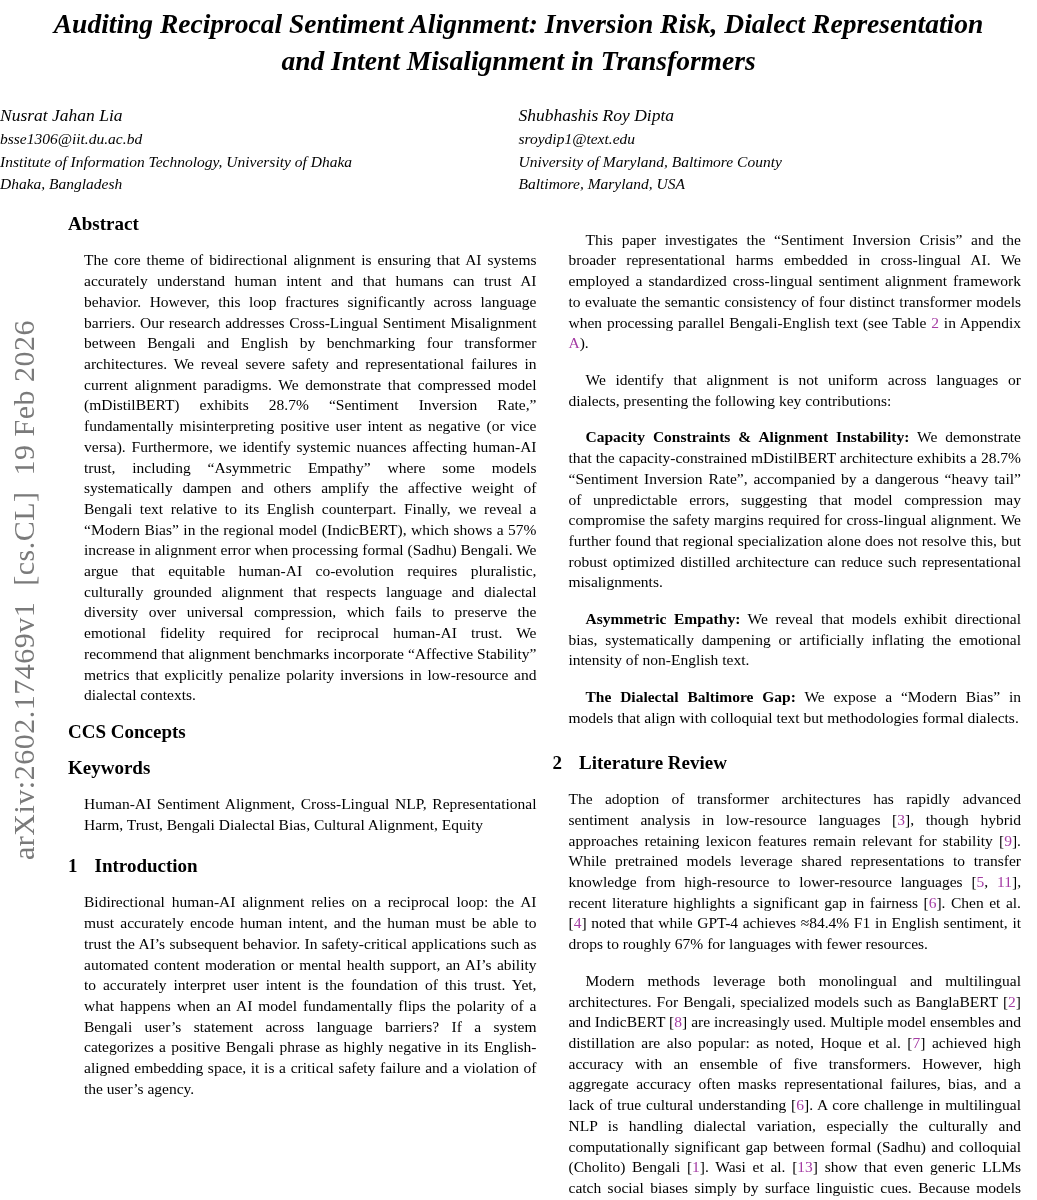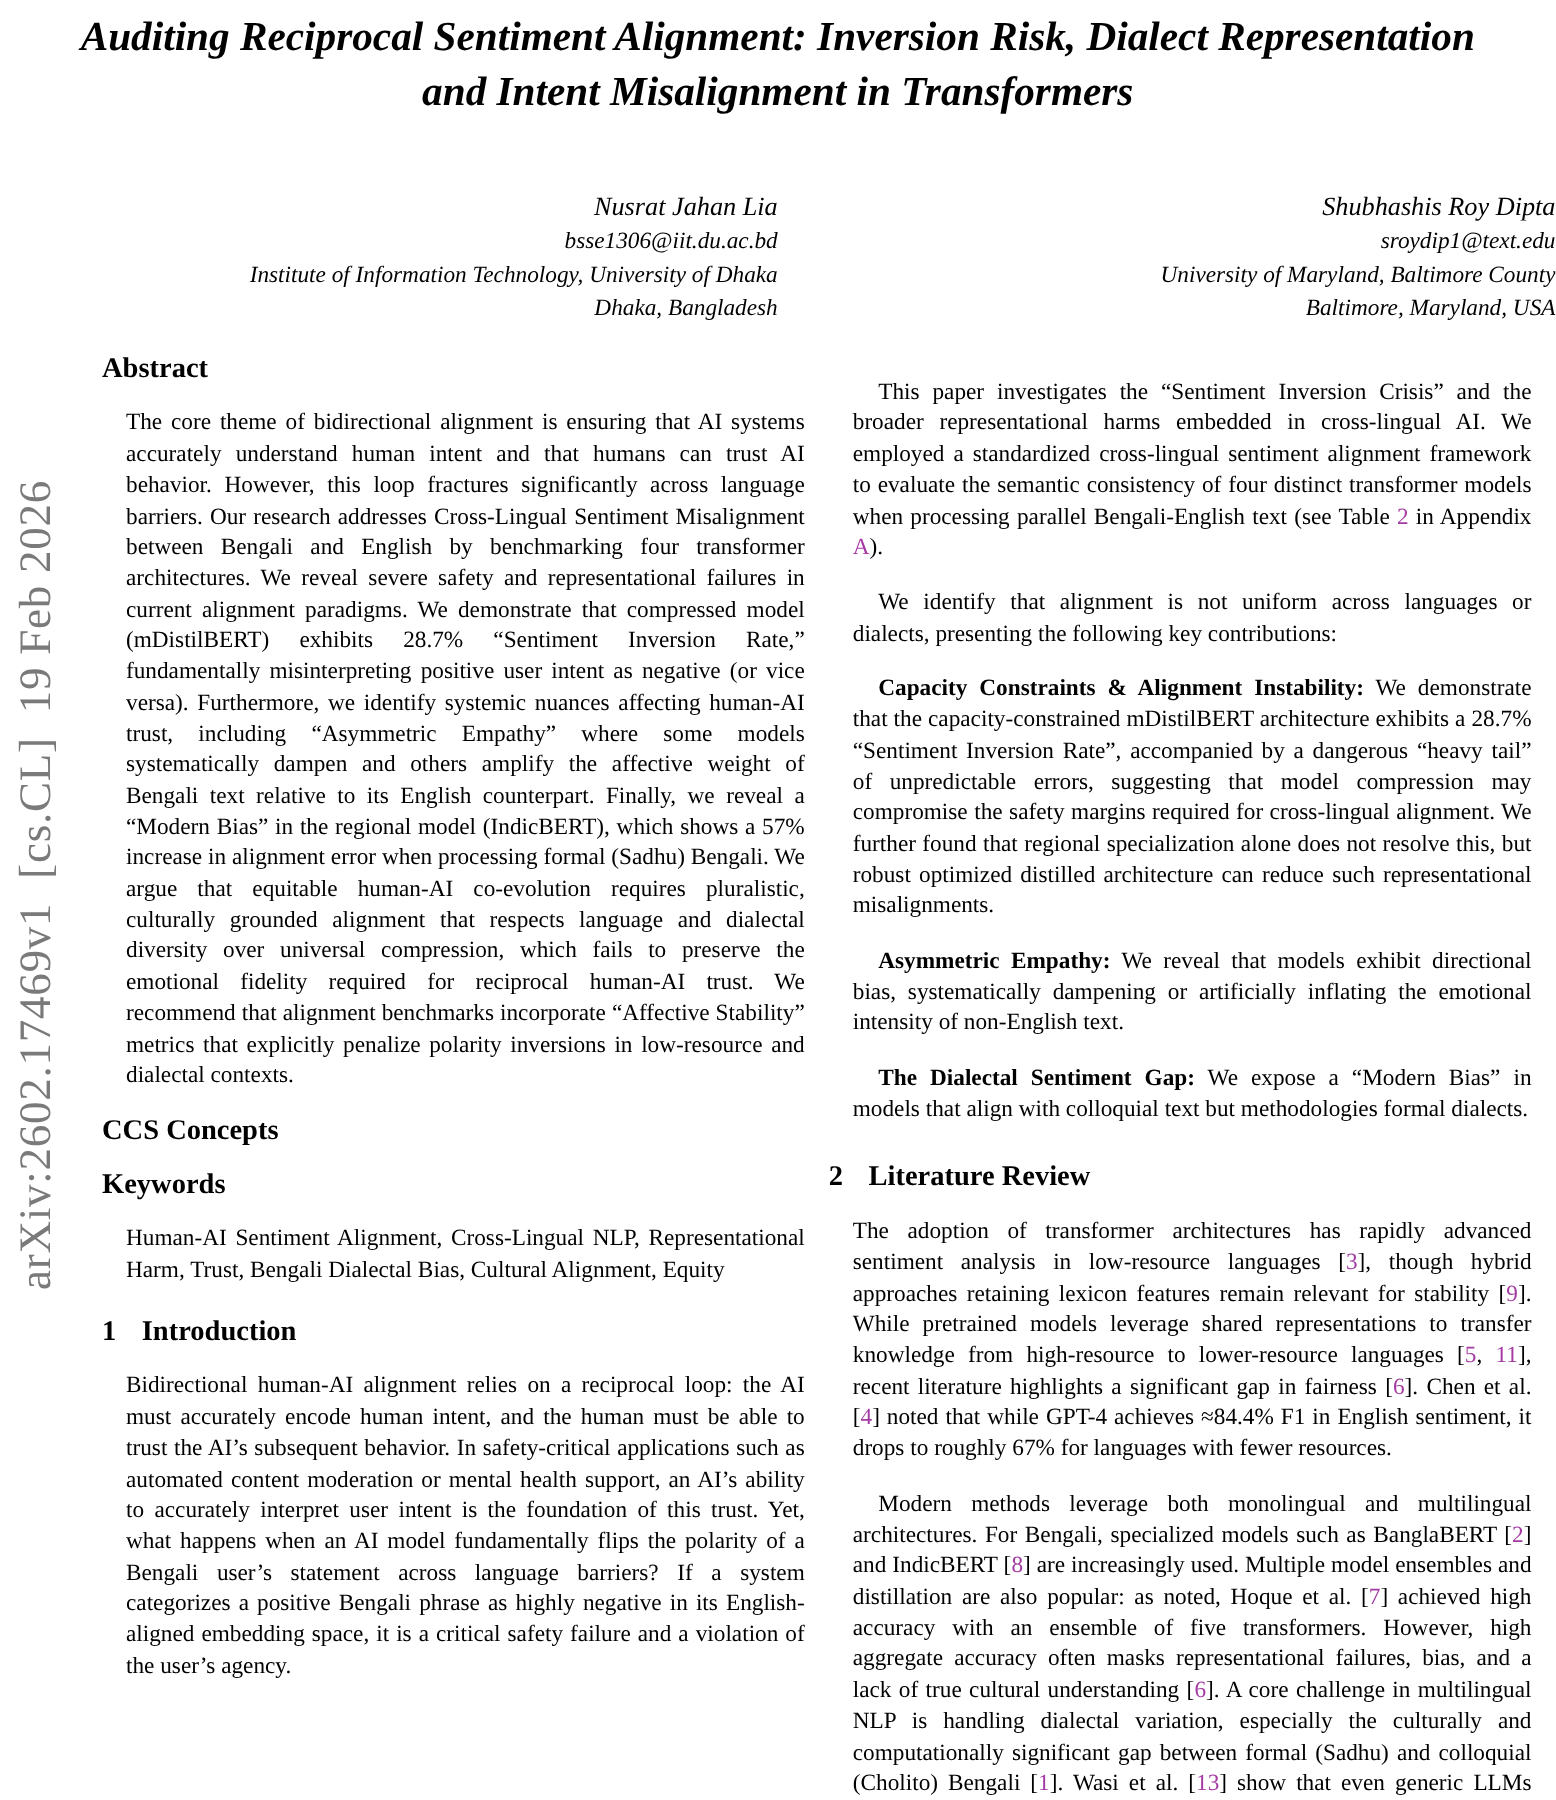--- a/index.html
+++ b/index.html
@@ -16,21 +16,21 @@
     font-size:30px; letter-spacing:0.5px;
     color:var(--wm,#7a7a7a);
   }
   .header { padding-top:5px;font-style:italic; }
   .title {
     text-align:center; font-weight:bold;
     font-size:27.5px; line-height:1.36;
     margin:0 30px;
   }
   .authors { display:flex; margin-top:24px; }
-  .author { flex:1; text-align:right; font-size:15.5px; line-height:22.5px;margin-top:22px; }
+  .author { flex:1; text-align:left; font-size:15.5px; line-height:22.5px; }
   .author .name { font-size:17.5px; margin-bottom:2px; }
   .columns {
     display:flex; 
     padding-left:68px; padding-right:0;
     margin-top:18px;
   }
   .col {
     flex:1; font-size:15.5px; line-height:20.7px;
     text-align:justify; hyphens:auto;
   }
@@ -90,21 +90,21 @@
         <p class="para"><span>Bidirectional human-AI alignment relies on a reciprocal loop: the AI must accurately encode human intent, and the human must be able to trust the AI’s subsequent behavior. In safety-critical applications such as automated content moderation or mental health support, an AI’s ability to accurately interpret user intent is the foundation of this trust. Yet, what happens when an AI model fundamentally flips the polarity of a Bengali user’s statement across language barriers? If a system categorizes a positive Bengali phrase as highly negative in its English-aligned embedding space, it is a critical safety failure and a violation of the user’s agency.</span></p>
       </div>
   </div>
 
   <div class="col">
     <div>
         <p class="para indent"><span>This paper investigates the “Sentiment Inversion Crisis” and the broader representational harms embedded in cross-lingual AI. We employed a standardized cross-lingual sentiment alignment framework to evaluate the semantic consistency of four distinct transformer models when processing parallel Bengali-English text (see Table </span><span class="link">2</span><span> in Appendix </span><span class="link">A</span><span>).</span></p>
         <p class="para indent"><span>We identify that alignment is not uniform across languages or dialects, presenting the following key contributions:</span></p>
         <p class="para indent"><span class="bold">Capacity Constraints &amp; Alignment Instability:</span><span> We demonstrate that the capacity-constrained mDistilBERT architecture exhibits a 28.7% “Sentiment Inversion Rate”, accompanied by a dangerous “heavy tail” of unpredictable errors, suggesting that model compression may compromise the safety margins required for cross-lingual alignment. We further found that regional specialization alone does not resolve this, but robust optimized distilled architecture can reduce such representational misalignments.</span></p>
         <p class="para indent"><span class="bold">Asymmetric Empathy:</span><span> We reveal that models exhibit directional bias, systematically dampening or artificially inflating the emotional intensity of non-English text.</span></p>
-        <p class="para indent"><span class="bold">The Dialectal Sentiment Gap:</span><span> We expose a “Modern Bias” in models that align with colloquial text but methodologies formal dialects.</span></p>
+        <p class="para indent"><span class="bold">The Dialectal Baltimore Gap:</span><span> We expose a “Modern Bias” in models that align with colloquial text but methodologies formal dialects.</span></p>
       </div>
 
     <h2 class="sec-head big-gap">
       <span class="sec-num">2</span><span>Literature Review</span>
     </h2>
     <div>
         <p class="para"><span>The adoption of transformer architectures has rapidly advanced sentiment analysis in low-resource languages [</span><span class="link">3</span><span>], though hybrid approaches retaining lexicon features remain relevant for stability [</span><span class="link">9</span><span>]. While pretrained models leverage shared representations to transfer knowledge from high-resource to lower-resource languages [</span><span class="link">5</span><span>, </span><span class="link">11</span><span>], recent literature highlights a significant gap in fairness [</span><span class="link">6</span><span>]. Chen et al. [</span><span class="link">4</span><span>] noted that while GPT-4 achieves ≈84.4% F1 in English sentiment, it drops to roughly 67% for languages with fewer resources.</span></p>
         <p class="para indent"><span>Modern methods leverage both monolingual and multilingual architectures. For Bengali, specialized models such as BanglaBERT [</span><span class="link">2</span><span>] and IndicBERT [</span><span class="link">8</span><span>] are increasingly used. Multiple model ensembles and distillation are also popular: as noted, Hoque et al. [</span><span class="link">7</span><span>] achieved high accuracy with an ensemble of five transformers. However, high aggregate accuracy often masks representational failures, bias, and a lack of true cultural understanding [</span><span class="link">6</span><span>]. A core challenge in multilingual NLP is handling dialectal variation, especially the culturally and computationally significant gap between formal (Sadhu) and colloquial (Cholito) Bengali [</span><span class="link">1</span><span>]. Wasi et al. [</span><span class="link">13</span><span>] show that even generic LLMs catch social biases simply by surface linguistic cues. Because models can systematically fail or flip sentiment, new metrics including human-AI alignment are being proposed to audit</span></p>
       </div>
   </div>

